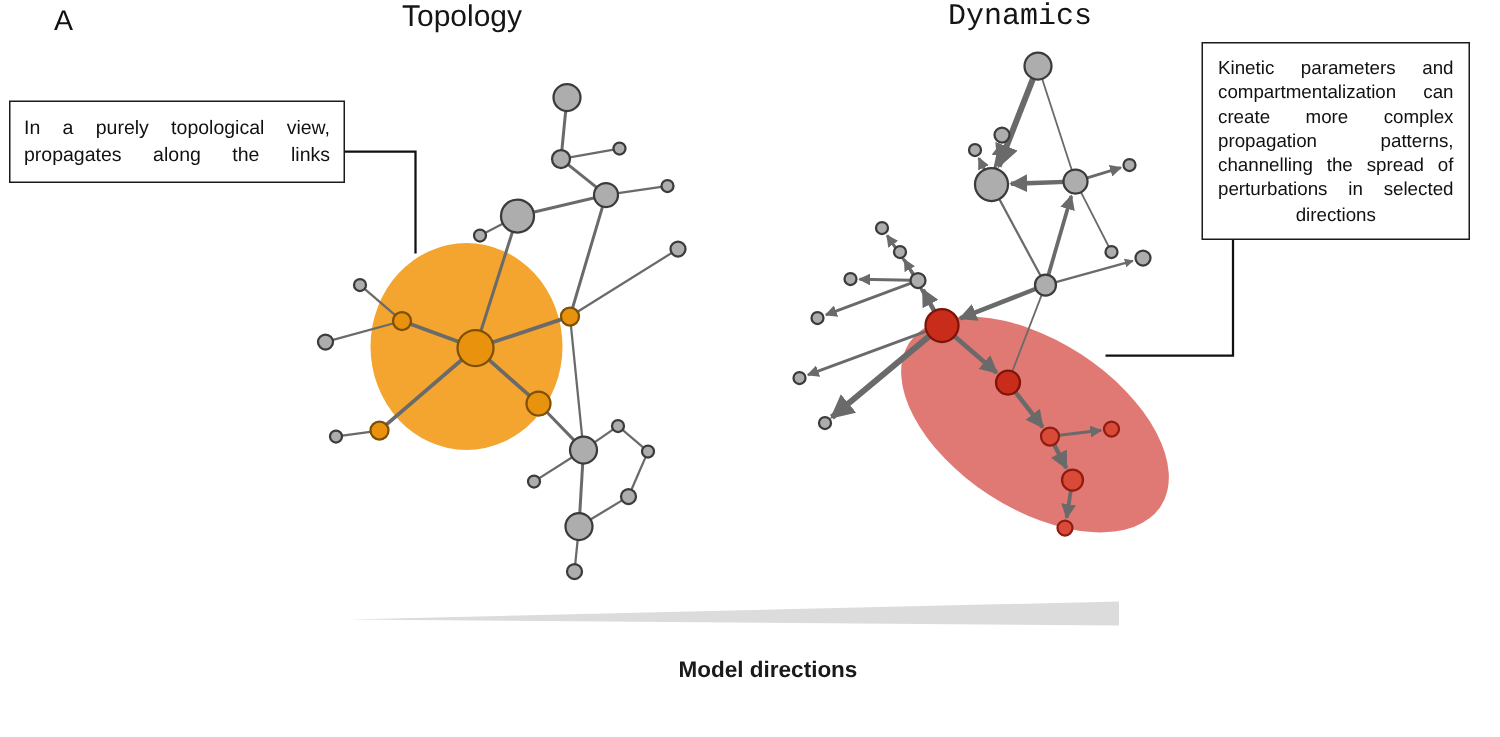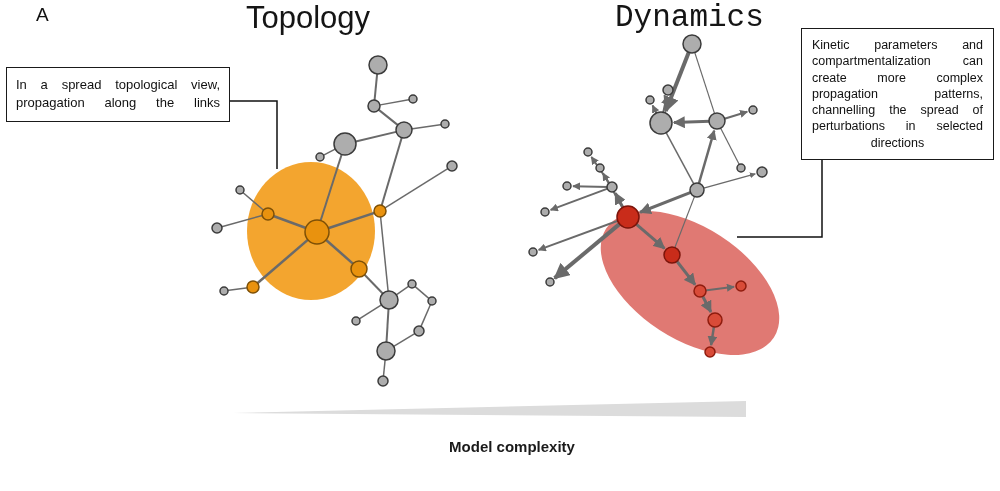--- a/index.html
+++ b/index.html
@@ -1,26 +1,26 @@
 <!DOCTYPE html>
 <html><head>
 <meta charset="utf-8">
 <style>
   html,body{margin:0;padding:0;background:#fff;font-family:"Liberation Sans",sans-serif;}
   .figure{position:relative;width:1000px;height:491px;background:#fff;overflow:hidden;}
   #diagram{position:absolute;left:0;top:0;}
   .panel-label{position:absolute;left:36px;top:4px;font-size:19px;color:#111;}
-  .net-title{position:absolute;top:0;font-size:31px;color:#151515;text-align:center;}
+  .net-title{position:absolute;top:0;font-size:20px;color:#151515;text-align:center;}
   #title-left{left:243px;width:130px;}
   #title-right{left:615px;width:130px;font-family:Liberation Mono, monospace;}
   .callout{position:absolute;background:#fff;border:1.6px solid #1a1a1a;color:#111;box-sizing:border-box;}
   #callout-left{left:6px;top:67px;width:224px;padding:8px 9px;font-size:13px;line-height:1.42;}
   #callout-left .line{display:block;text-align:justify;text-align-last:justify;}
   #callout-left .bold{font-weight:bold;}
-  #callout-right{left:801px;top:28px;width:193px;padding:8px 10px;font-size:12.5px;line-height:1.3;
+  #callout-right{left:801px;top:28px;width:179px;padding:8px 10px;font-size:12.5px;line-height:1.3;
                  text-align:justify;text-align-last:center;}
   #complexity-label{position:absolute;left:392px;top:438px;width:240px;text-align:center;
                     font-weight:bold;font-size:15px;color:#1a1a1a;}
   .node-gray{fill:#adadad;stroke:#3b3b3b;stroke-width:1.5;}
   .node-orange{fill:#e9920e;stroke:#7e5006;stroke-width:1.5;}
   .node-red{fill:#c92c1a;stroke:#7c140a;stroke-width:1.5;}
   .node-redL{fill:#d94b38;stroke:#8f1c0e;stroke-width:1.5;}
 </style>
 </head>
 <body>
@@ -137,21 +137,21 @@
       <polyline points="226,101 277,101 277,169" fill="none" stroke="#111" stroke-width="1.5"></polyline>
       <polyline points="822,150 822,237 737,237" fill="none" stroke="#111" stroke-width="1.5"></polyline>
     </svg>
 
   <div class="panel-label">A</div>
 
   <div class="net-title" id="title-left">Topology</div>
   <div class="net-title" id="title-right">Dynamics</div>
 
   <div class="callout" id="callout-left">
-    <span class="line">In a spread topological view,</span>
-    <span class="line">propagation along the links</span>
+    <span class="line">In a purely topological view,</span>
+    <span class="line">propagates along the links</span>
   </div>
 
   <div class="callout" id="callout-right">Kinetic parameters and compartmentalization can create more complex propagation patterns, channelling the spread of perturbations in selected directions</div>
 
-  <div id="complexity-label">Model complexity</div>
+  <div id="complexity-label">Model directions</div>
 
 </div>
 
 </body></html>

